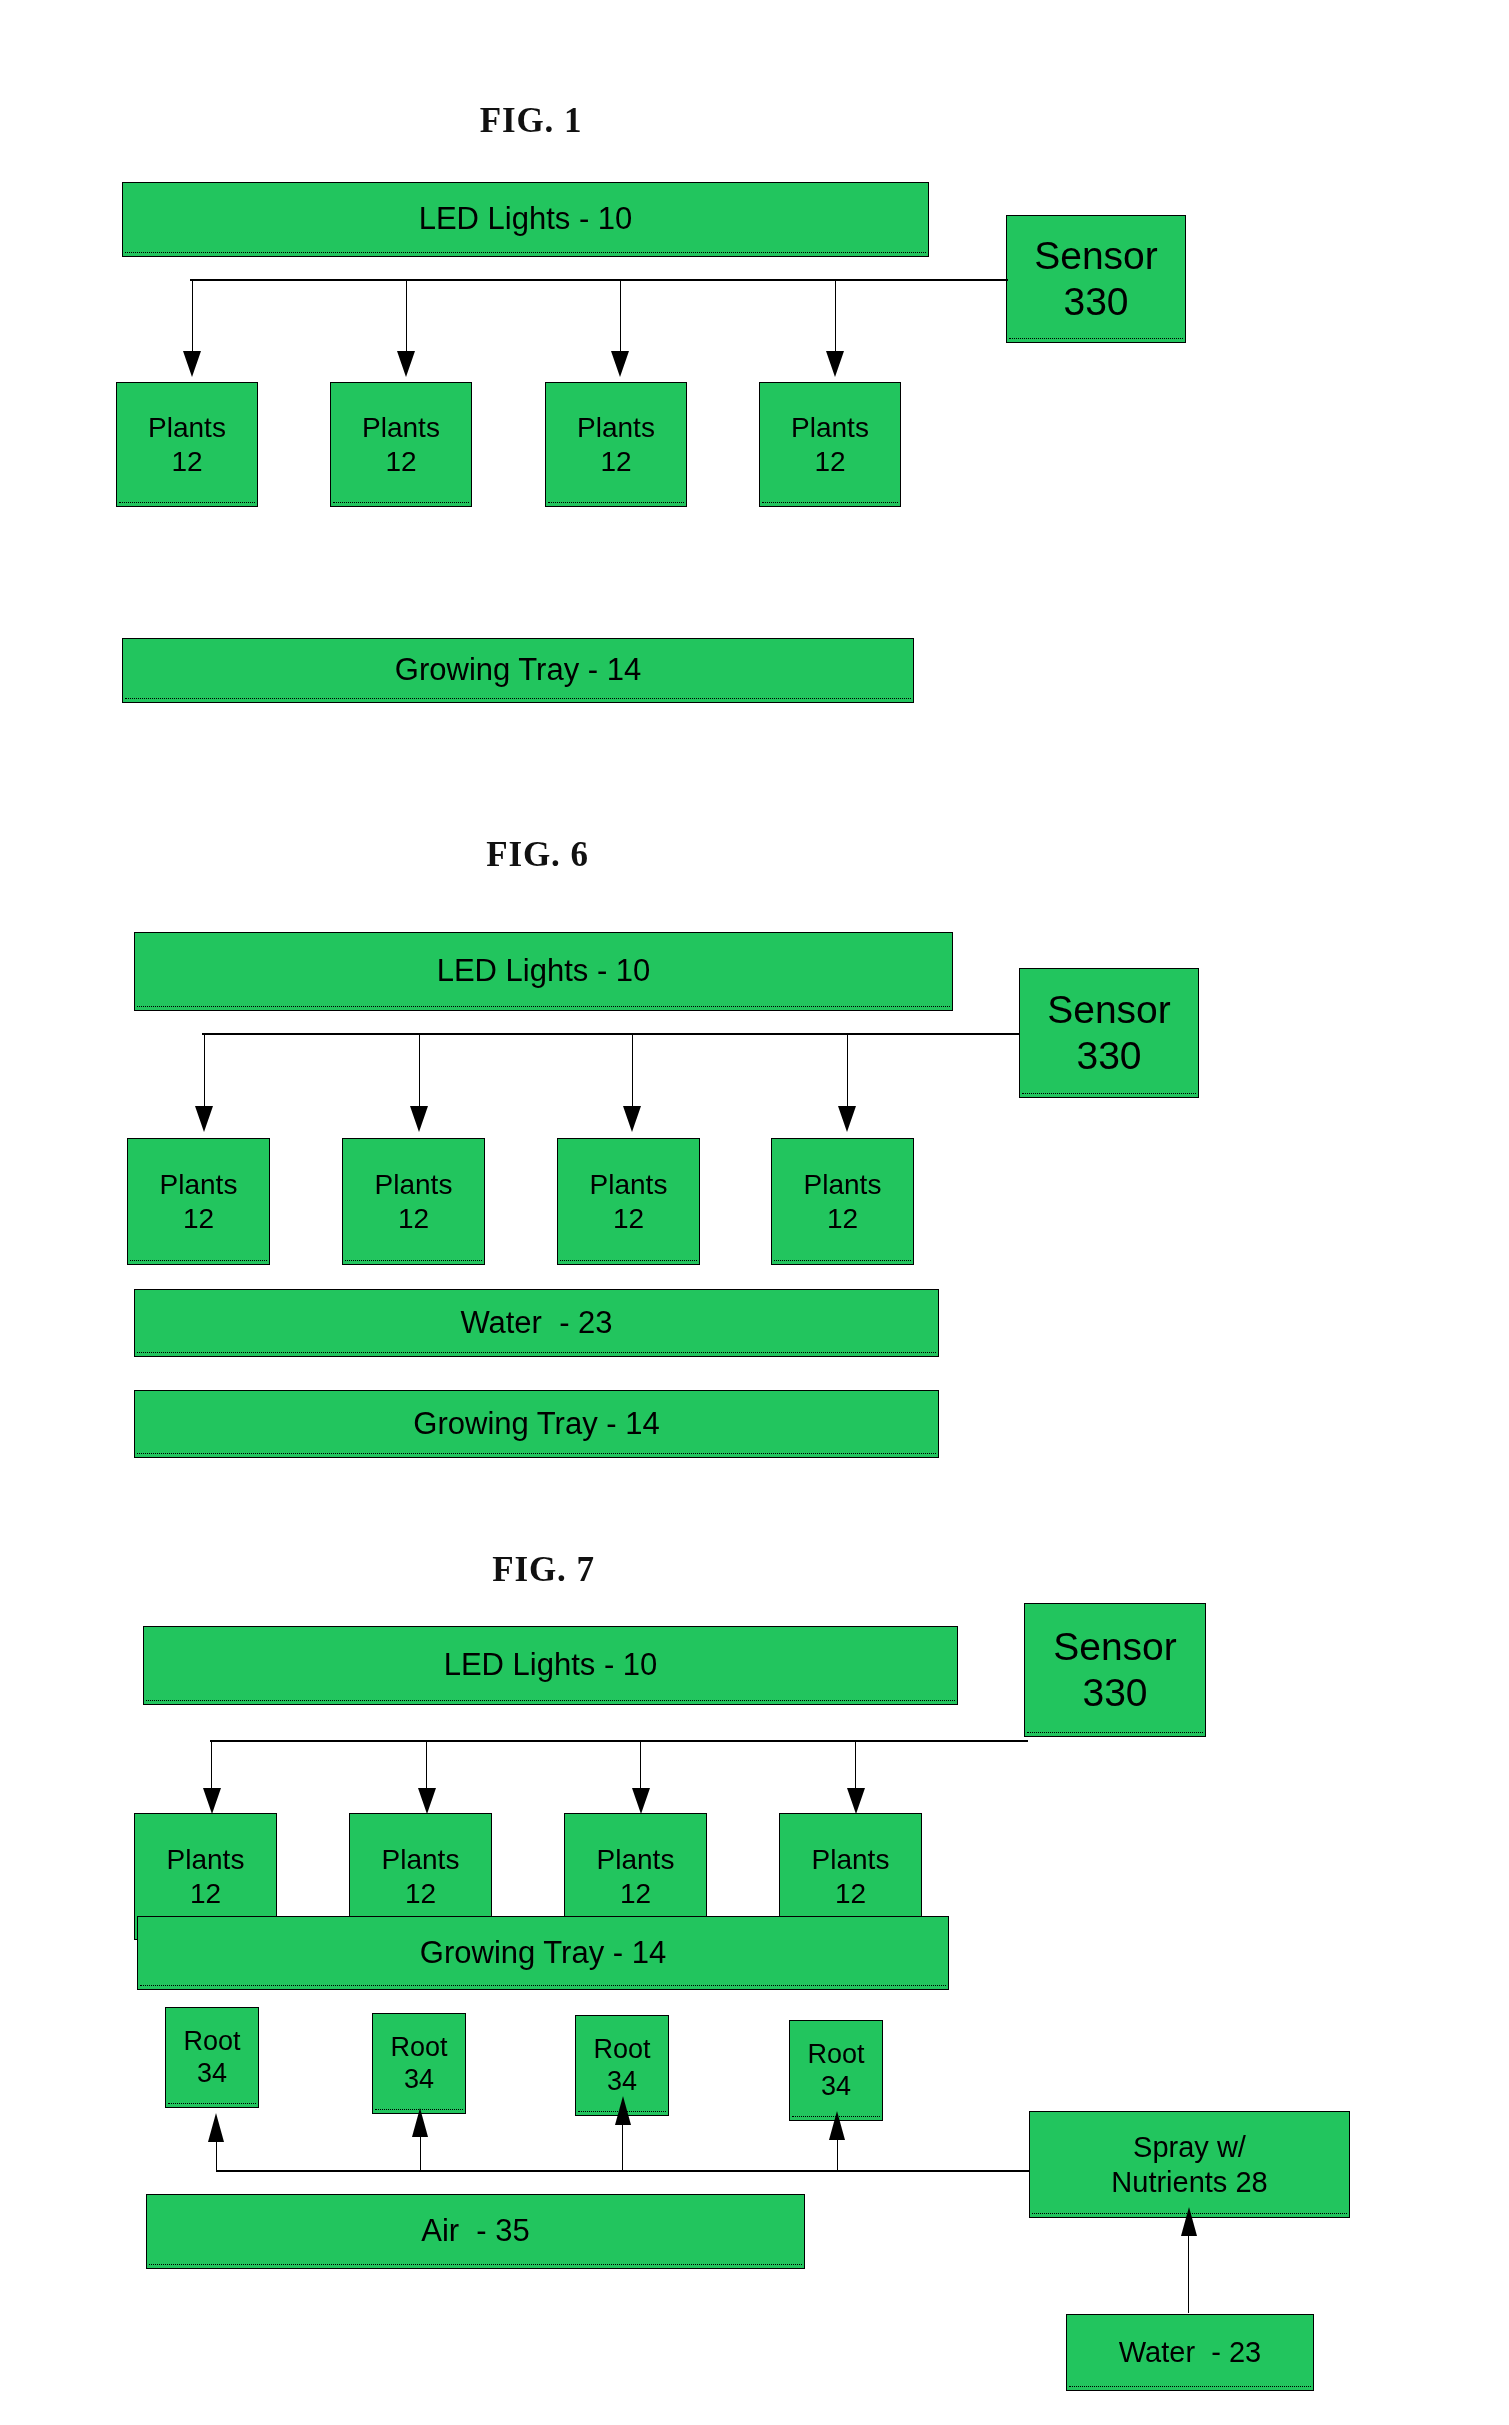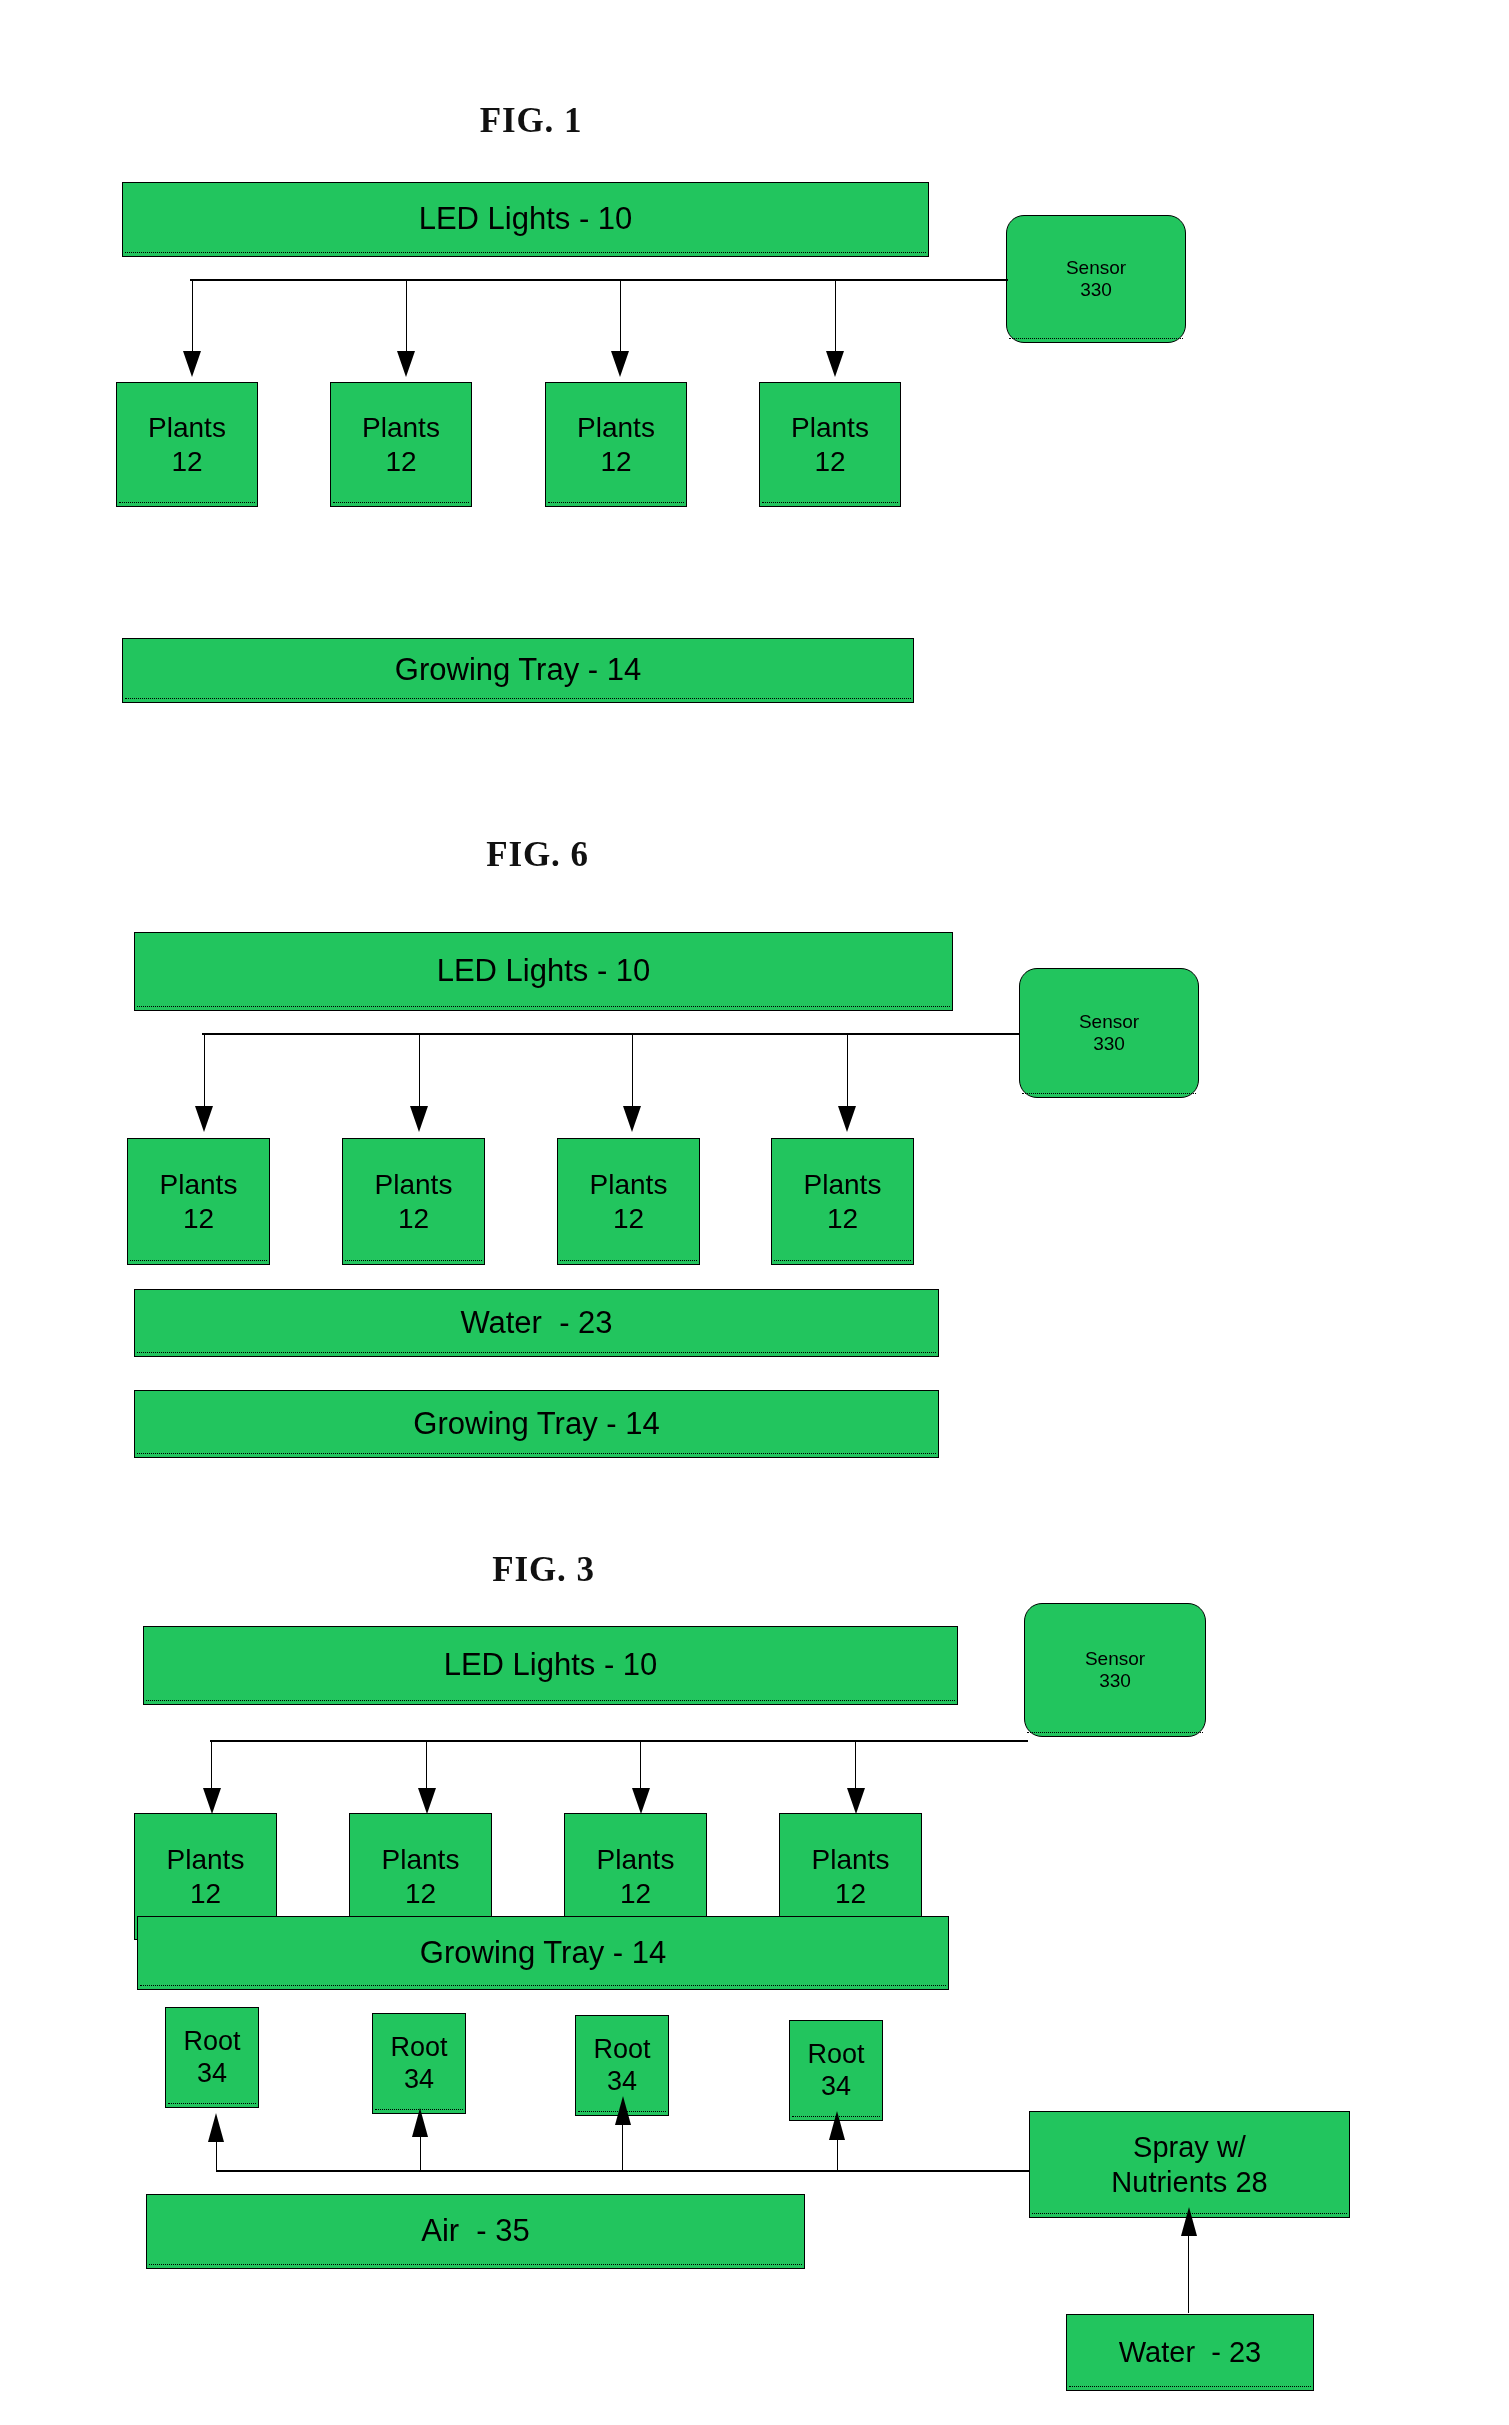--- a/index.html
+++ b/index.html
@@ -55,21 +55,21 @@
     left: 1.7px;
     right: 1.7px;
     bottom: 2.6px;
     height: 0;
     border-bottom: 1.4px dotted #000000;
     pointer-events: none;
   }
 
   .box-wide   { font-size: 31px; }
   .box-cell   { font-size: 28px; }
-  .box-sensor { font-size: 19px; border-radius: 18px; }
+  .box-sensor { font-size: 39px; }
   .box-root   { font-size: 27px; }
   .box-spray  { font-size: 29px; }
 
   
   .hline {
     position: absolute;
     height: 0;
     border-top: 2.2px solid #000000;
   }
   
@@ -160,21 +160,21 @@
 12</div>
   <div class="box box-cell" style="left:557px; top:1138px; width:143px; height:127px;">Plants
 12</div>
   <div class="box box-cell" style="left:771px; top:1138px; width:143px; height:127px;">Plants
 12</div>
 
   <div class="box box-wide" style="left:134px; top:1289px; width:805px; height:68px;">Water  - 23</div>
 
   <div class="box box-wide" style="left:134px; top:1390px; width:805px; height:68px;">Growing Tray - 14</div>
 
-  <div class="fig-title" style="left:0; top:1550px; width:1087px;">FIG. 3</div>
+  <div class="fig-title" style="left:0; top:1550px; width:1087px;">FIG. 7</div>
 
   <div class="box box-wide" style="left:143px; top:1626px; width:815px; height:79px;">LED Lights - 10</div>
 
   <div class="box box-sensor" style="left:1024px; top:1603px; width:182px; height:134px;">Sensor
 330</div>
 
   <div class="hline" style="left:210px; top:1740px; width:818px;"></div>
 
   <div class="stem" style="left:211px; top:1740px; height:50px;"></div>
   <div class="arrow-down" style="left:203px; top:1788px;"></div>

